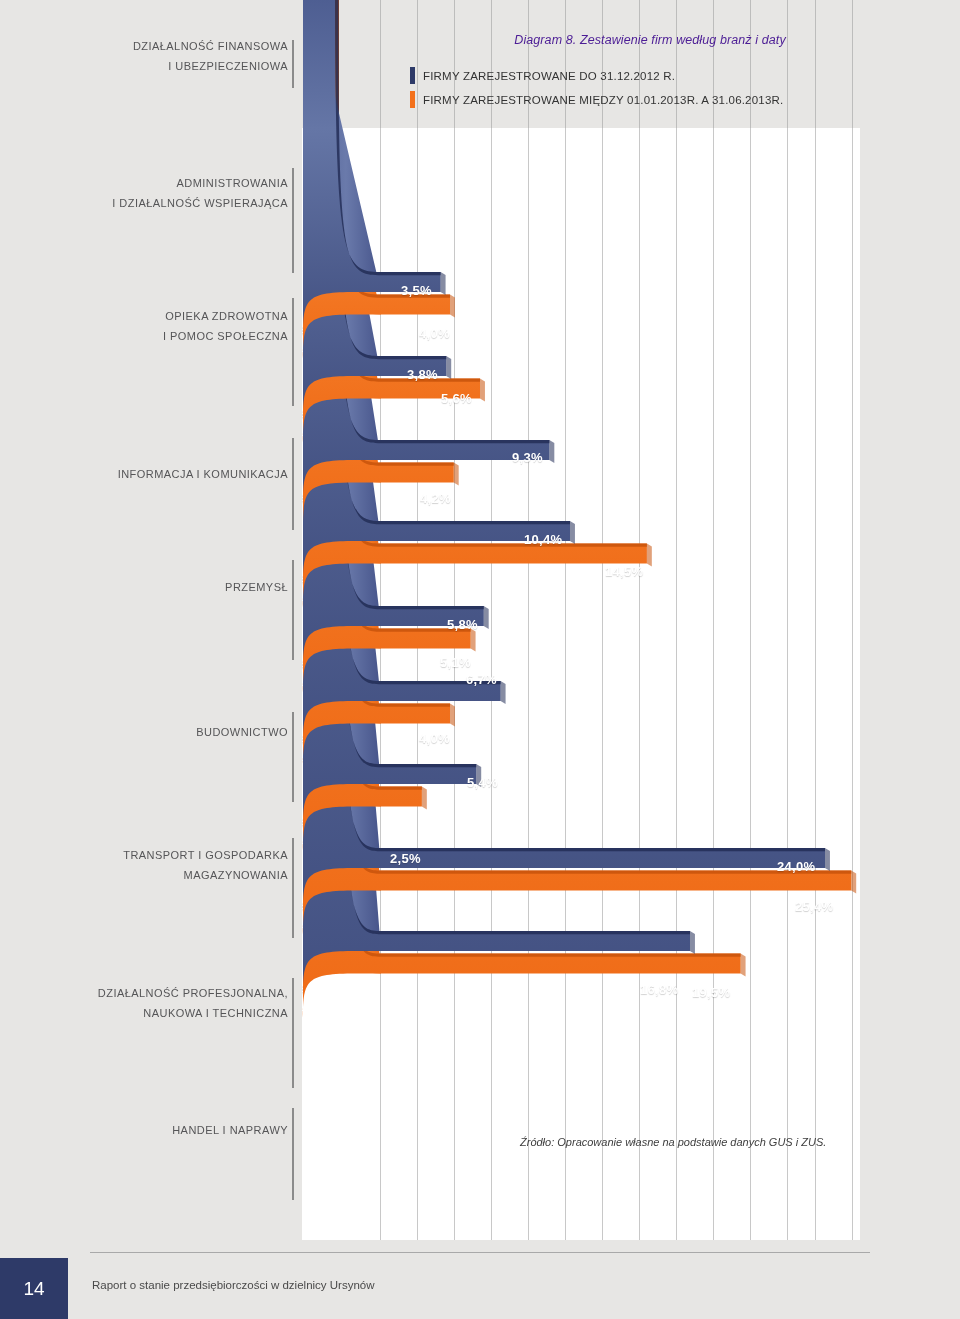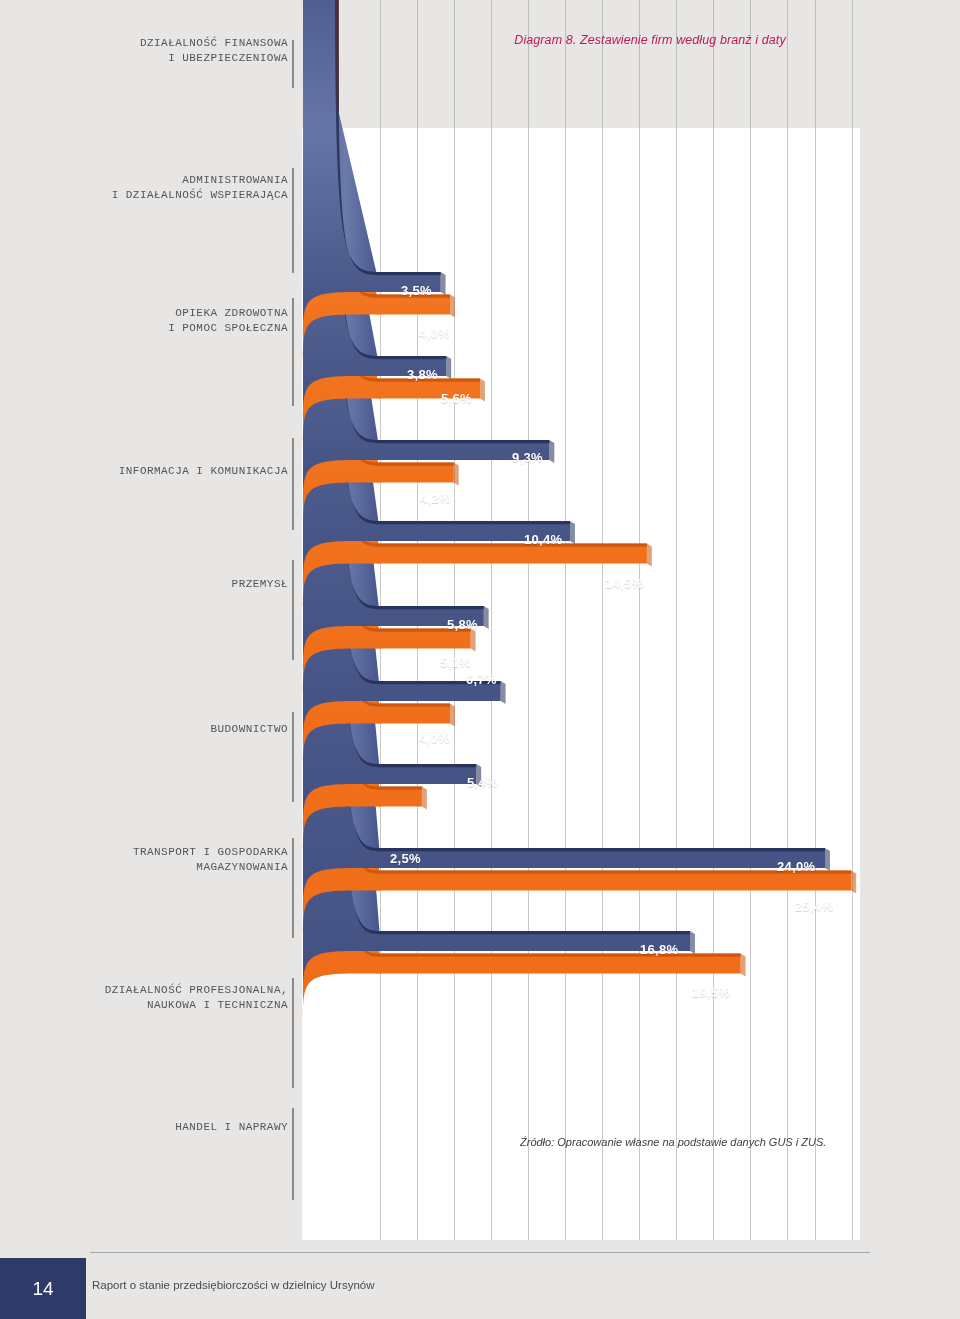--- a/index.html
+++ b/index.html
@@ -39,21 +39,21 @@
   }
 
   
   #chart-title {
     position: absolute;
     left: 430px; top: 33px;
     width: 440px;
     text-align: center;
     font-style: italic;
     font-size: 12.5px;
-    color: #be185d;
+    color: #4c1d95;
     letter-spacing: .1px;
   }
   #legend {
     position: absolute;
     left: 410px; top: 68px;
   }
   .legend-row {
     display: flex; align-items: center;
     margin-bottom: 9px;
     height: 15px;
@@ -71,23 +71,22 @@
   }
 
   
   .cat {
     position: absolute;
     right: 672px;           
     text-align: right;
     font-size: 11px;
     color: #555557;
     letter-spacing: .45px;
-    line-height: 15px;
+    line-height: 20px;
     white-space: pre-line;
-    font-family: Liberation Mono, monospace;
   }
   .cat-tick {
     position: absolute;
     left: 292px;
     width: 1.5px;
     background: #8b8b8b;
   }
 
   
   #ribbons {
@@ -120,21 +119,21 @@
   
   #footer-rule {
     position: absolute;
     left: 90px; top: 1252px;
     width: 780px; height: 1px;
     background: #a9a9a9;
   }
   #page-badge {
     position: absolute;
     left: 0px; top: 1258px;
-    width: 86px; height: 61px;
+    width: 68px; height: 61px;
     background: #2e3a68;
     color: #fff;
     font-size: 19px;
     display: flex; align-items: center; justify-content: center;
   }
   #footer-text {
     position: absolute;
     left: 92px; top: 1279px;
     font-size: 11.5px;
     color: #4a4a4a;
@@ -742,35 +741,45 @@
     </div>
 
   <div id="vals-holder">
       <div class="val-label" style="left: 401px; top: 283px;">3,5%</div>
       <div class="val-label" style="left: 419px; top: 326px;">4,0%</div>
       <div class="val-label" style="left: 407px; top: 367px;">3,8%</div>
       <div class="val-label" style="left: 441px; top: 391px;">5,6%</div>
       <div class="val-label" style="left: 512px; top: 450px;">9,3%</div>
       <div class="val-label" style="left: 420px; top: 491px;">4,2%</div>
       <div class="val-label" style="left: 524px; top: 532px;">10,4%</div>
-      <div class="val-label" style="left: 605px; top: 576px;">14,5%</div>
+      <div class="val-label" style="left: 605px; top: 564px;">14,5%</div>
       <div class="val-label" style="left: 447px; top: 617px;">5,8%</div>
       <div class="val-label" style="left: 440px; top: 655px;">5,1%</div>
       <div class="val-label" style="left: 466px; top: 672px;">6,7%</div>
       <div class="val-label" style="left: 419px; top: 731px;">4,0%</div>
       <div class="val-label" style="left: 442px; top: 775px; margin-left: 25px;">5,4%</div>
       <div class="val-label" style="left: 390px; top: 851px;">2,5%</div>
       <div class="val-label" style="left: 777px; top: 859px;">24,0%</div>
       <div class="val-label" style="left: 795px; top: 899px;">25,4%</div>
-      <div class="val-label" style="left: 640px; top: 942px;">16,8%</div>
+      <div class="val-label" style="left: 640px; top: 982px;">16,8%</div>
       <div class="val-label" style="left: 692px; top: 985px;">19,5%</div>
     </div>
 
   <div id="chart-title">Diagram 8. Zestawienie firm według branż i daty</div>
 
+  <div id="legend">
+    <div class="legend-row">
+      <span class="legend-swatch" style="background:#2e3a68"></span>
+      <span class="legend-label">FIRMY ZAREJESTROWANE DO 31.12.2012 R.</span>
+    </div>
+    <div class="legend-row">
+      <span class="legend-swatch" style="background:#f3701b"></span>
+      <span class="legend-label">FIRMY ZAREJESTROWANE MIĘDZY 01.01.2013R. A 31.06.2013R.</span>
+    </div>
+  </div>
 
   <div id="source-note">Źródło: Opracowanie własne na podstawie danych GUS i ZUS.</div>
 
   <div id="footer-rule"></div>
   <div id="page-badge">14</div>
   <div id="footer-text">Raport o stanie przedsiębiorczości w dzielnicy Ursynów</div>
 
 </div>
 
 </body></html>

